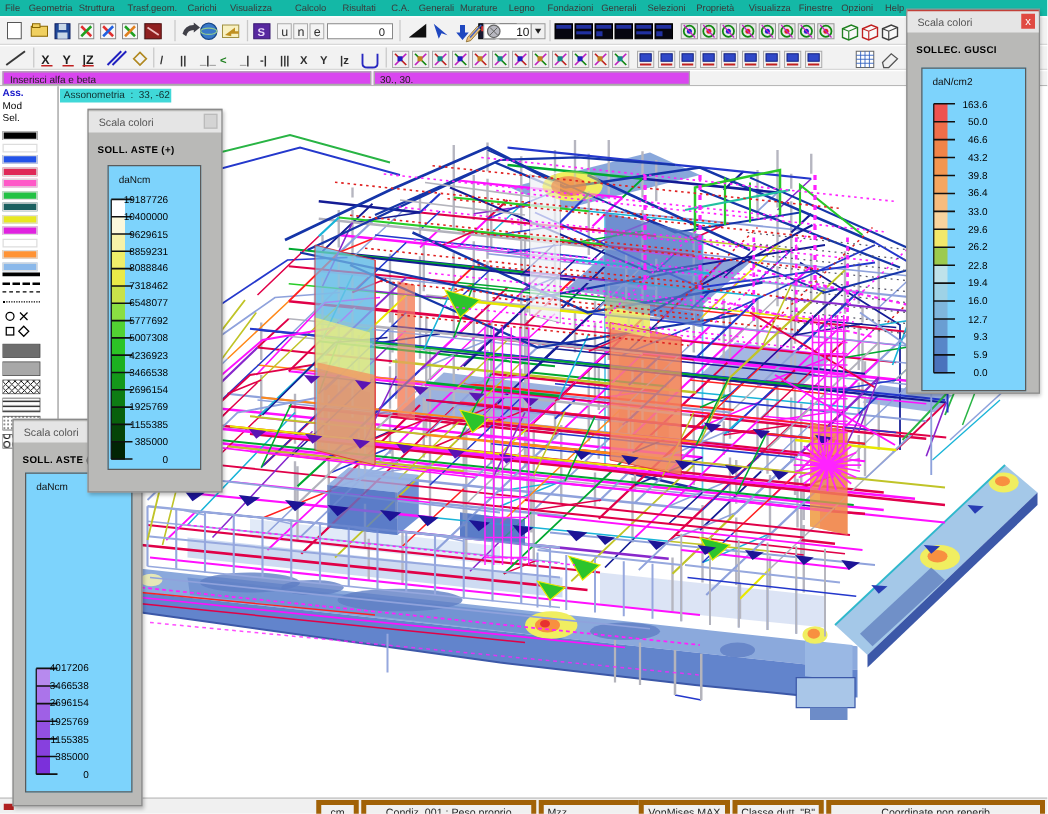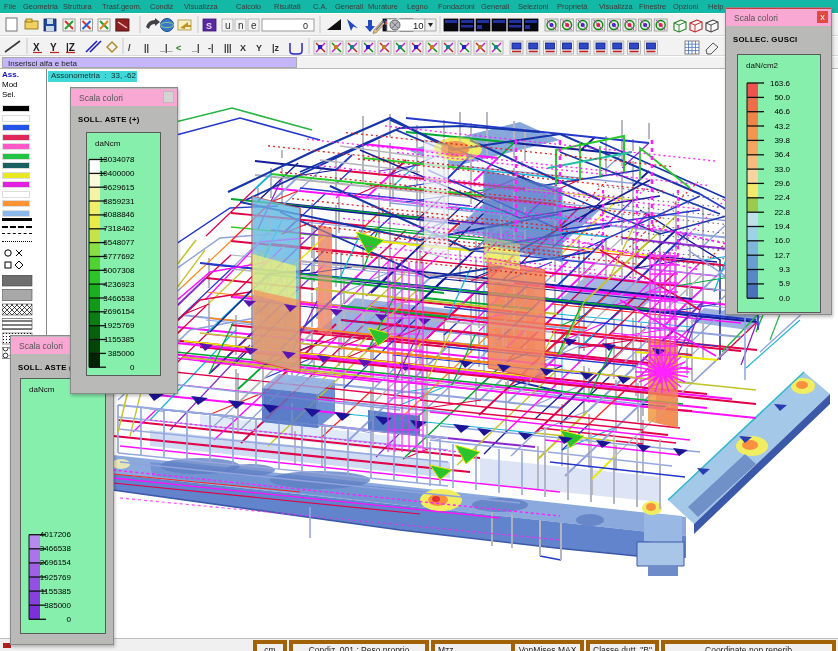--- a/index.html
+++ b/index.html
@@ -2,43 +2,43 @@
 <html><head><meta charset="utf-8"><style>
 *{margin:0;padding:0;box-sizing:border-box}
 html,body{width:838px;height:651px;overflow:hidden;background:#fff;
  font-family:"Liberation Sans",sans-serif;position:relative}
 #menubar{position:absolute;left:0;top:0;width:838px;height:13px;background:#14b8a6;font-size:7.5px;color:#3a3a3a}
 #menubar span{position:absolute;top:2px}
 #tb1{position:absolute;left:0;top:13px;width:838px;height:23px;background:#f2f2f2;border-top:1px solid #fff;border-bottom:1px solid #d8d8d8}
 #tb2{position:absolute;left:0;top:37px;width:838px;height:19px;background:#f2f2f2;border-bottom:1px solid #d8d8d8}
 #icons{position:absolute;left:0;top:0;z-index:5}
 #inputrow{position:absolute;left:0;top:57px;width:838px;height:12px;background:#f2f2f2;border-bottom:1px solid #b8b8b8}
-.ibox{position:absolute;top:0;height:11px;background:#c4b5fd;border:1px solid #aaa;font-size:8px;color:#222}
+.ibox{position:absolute;top:0;height:11px;background:#d946ef;border:1px solid #aaa;font-size:8px;color:#222}
 .ibox span{position:absolute;top:1px}
 #sidebar{position:absolute;left:0;top:69px;width:47px;height:568px;background:#fff;border-right:1px solid #888;font-size:8px}
 .sw{position:absolute;left:2px;width:28px;height:7px;border:1px solid #ddd}
 #canvas{position:absolute;left:47px;top:69px;width:791px;height:568px;background:#fff}
 #model{position:absolute;left:0;top:0}
 #assolabel{position:absolute;left:1px;top:2px;width:89px;height:11px;background:#40d8d8;font-size:8px;color:#103030;padding-left:3px;white-space:nowrap}
 #statusbar{position:absolute;left:0;top:638px;width:838px;height:13px;background:#f0f0f0;border-top:1px solid #c0c0c0;font-size:8.5px;color:#222}
 .seg{position:absolute;top:1px;height:11px;border:4px solid #a16207;background:#f0f0f0;padding:1px 3px 16px 3px;overflow:hidden}
 .win{position:absolute;background:#b9b9b7;border:1px solid #8a8a8a;box-shadow:1px 2px 3px rgba(0,0,0,0.25);z-index:20}
-.wtitle{position:absolute;left:0;top:1px;width:100%;height:17px;background:#f9a8d4;color:#555;font-size:8.5px;padding:4px 0 0 8px}
+.wtitle{position:absolute;left:0;top:1px;width:100%;height:17px;background:#e5e5e5;color:#555;font-size:8.5px;padding:4px 0 0 8px}
 .xbtn{position:absolute;right:3px;top:3px;width:11px;height:12px;font-size:9px;text-align:center;line-height:12px}
 .whead{position:absolute;left:7px;top:27px;font-weight:bold;font-size:7.8px;color:#000;letter-spacing:0.3px}
-.wpanel{position:absolute;background:#86efac;border:1.5px solid #5a5a5a}
+.wpanel{position:absolute;background:#7dd3fc;border:1.5px solid #5a5a5a}
 .wunit{position:absolute;left:8px;top:6px;font-size:8px;color:#111}
 .wlab{position:absolute;font-size:8px;color:#000}
 </style></head><body>
 <div id="menubar">
     <span style="left:4px">File</span>
     <span style="left:23px">Geometria</span>
     <span style="left:63px">Struttura</span>
     <span style="left:102px">Trasf.geom.</span>
-    <span style="left:150px">Condiz</span>
+    <span style="left:150px">Carichi</span>
     <span style="left:184px">Visualizza</span>
     <span style="left:236px">Calcolo</span>
     <span style="left:274px">Risultati</span>
     <span style="left:313px">C.A.</span>
     <span style="left:335px">Generali</span>
     <span style="left:368px">Murature</span>
     <span style="left:407px">Legno</span>
     <span style="left:438px">Fondazioni</span>
     <span style="left:481px">Generali</span>
     <span style="left:518px">Selezioni</span>
@@ -46,20 +46,23 @@
     <span style="left:599px">Visualizza</span>
     <span style="left:639px">Finestre</span>
     <span style="left:673px">Opzioni</span>
     <span style="left:708px">Help</span>
   </div>
 <div id="tb1"></div>
 <div id="tb2"></div>
 <div id="inputrow">
     <div class="ibox" style="left:2px;width:295px">
       <span style="left:5px">Inserisci alfa e beta</span>
+    </div>
+    <div class="ibox" style="left:299px;width:253px">
+      <span style="left:4px">30., 30.</span>
     </div>
   </div>
 <svg id="icons" width="838" height="70">
     <rect x="6" y="18" width="11" height="13" fill="#fff" stroke="#555" stroke-width="0.8"></rect>
     <rect x="25" y="21" width="13" height="8" fill="#f0d060" stroke="#886600" stroke-width="0.8"></rect>
     <rect x="26" y="19" width="6" height="3" fill="#f0d060" stroke="#886600" stroke-width="0.8"></rect>
     <rect x="44" y="19" width="12" height="12" fill="#204898" stroke="#102060" stroke-width="0.8"></rect>
     <rect x="47" y="19" width="6" height="5" fill="#c8d8e8"></rect>
     <rect x="46" y="26" width="8" height="5" fill="#c8d8e8"></rect>
     <rect x="63.0" y="19" width="12" height="12" fill="#f8f8f8" stroke="#888" stroke-width="0.8"></rect>
@@ -662,21 +665,21 @@
         <line x1="2" y1="137.3" x2="19" y2="137.3" stroke="#111" stroke-width="1.3"></line>
         <line x1="2" y1="151.1" x2="19" y2="151.1" stroke="#111" stroke-width="1.3"></line>
         <line x1="2" y1="165.0" x2="19" y2="165.0" stroke="#111" stroke-width="1.3"></line>
         <line x1="2" y1="178.8" x2="19" y2="178.8" stroke="#111" stroke-width="1.3"></line>
         <line x1="2" y1="192.7" x2="19" y2="192.7" stroke="#111" stroke-width="1.3"></line>
         <line x1="2" y1="206.5" x2="19" y2="206.5" stroke="#111" stroke-width="1.3"></line>
         <line x1="2" y1="220.4" x2="19" y2="220.4" stroke="#111" stroke-width="1.3"></line>
         <line x1="2" y1="234.2" x2="19" y2="234.2" stroke="#111" stroke-width="1.3"></line>
         <line x1="2" y1="26.5" x2="2" y2="234.2" stroke="#111" stroke-width="1"></line>
       </svg>
-      <div class="wlab" style="right:25.5px;top:22.0px">13034078</div>
+      <div class="wlab" style="right:25.5px;top:22.0px">19187726</div>
       <div class="wlab" style="right:25.5px;top:35.9px">10400000</div>
       <div class="wlab" style="right:25.5px;top:49.7px">9629615</div>
       <div class="wlab" style="right:25.5px;top:63.5px">8859231</div>
       <div class="wlab" style="right:25.5px;top:77.4px">8088846</div>
       <div class="wlab" style="right:25.5px;top:91.2px">7318462</div>
       <div class="wlab" style="right:25.5px;top:105.1px">6548077</div>
       <div class="wlab" style="right:25.5px;top:119.0px">5777692</div>
       <div class="wlab" style="right:25.5px;top:132.8px">5007308</div>
       <div class="wlab" style="right:25.5px;top:146.6px">4236923</div>
       <div class="wlab" style="right:25.5px;top:160.5px">3466538</div>
@@ -729,21 +732,21 @@
         <line x1="9" y1="28" x2="9" y2="243.2" stroke="#111" stroke-width="1"></line>
       </svg>
       <div class="wlab" style="right:30px;top:23.5px">163.6</div>
       <div class="wlab" style="right:30px;top:37.9px">50.0</div>
       <div class="wlab" style="right:30px;top:52.2px">46.6</div>
       <div class="wlab" style="right:30px;top:66.5px">43.2</div>
       <div class="wlab" style="right:30px;top:80.9px">39.8</div>
       <div class="wlab" style="right:30px;top:95.2px">36.4</div>
       <div class="wlab" style="right:30px;top:109.6px">33.0</div>
       <div class="wlab" style="right:30px;top:123.9px">29.6</div>
-      <div class="wlab" style="right:30px;top:138.3px">22.4</div>
+      <div class="wlab" style="right:30px;top:138.3px">26.2</div>
       <div class="wlab" style="right:30px;top:152.7px">22.8</div>
       <div class="wlab" style="right:30px;top:167.0px">19.4</div>
       <div class="wlab" style="right:30px;top:181.3px">16.0</div>
       <div class="wlab" style="right:30px;top:195.7px">12.7</div>
       <div class="wlab" style="right:30px;top:210.0px">9.3</div>
       <div class="wlab" style="right:30px;top:224.4px">5.9</div>
       <div class="wlab" style="right:30px;top:238.8px">0.0</div>
     </div>
   </div>
 <div id="statusbar">

